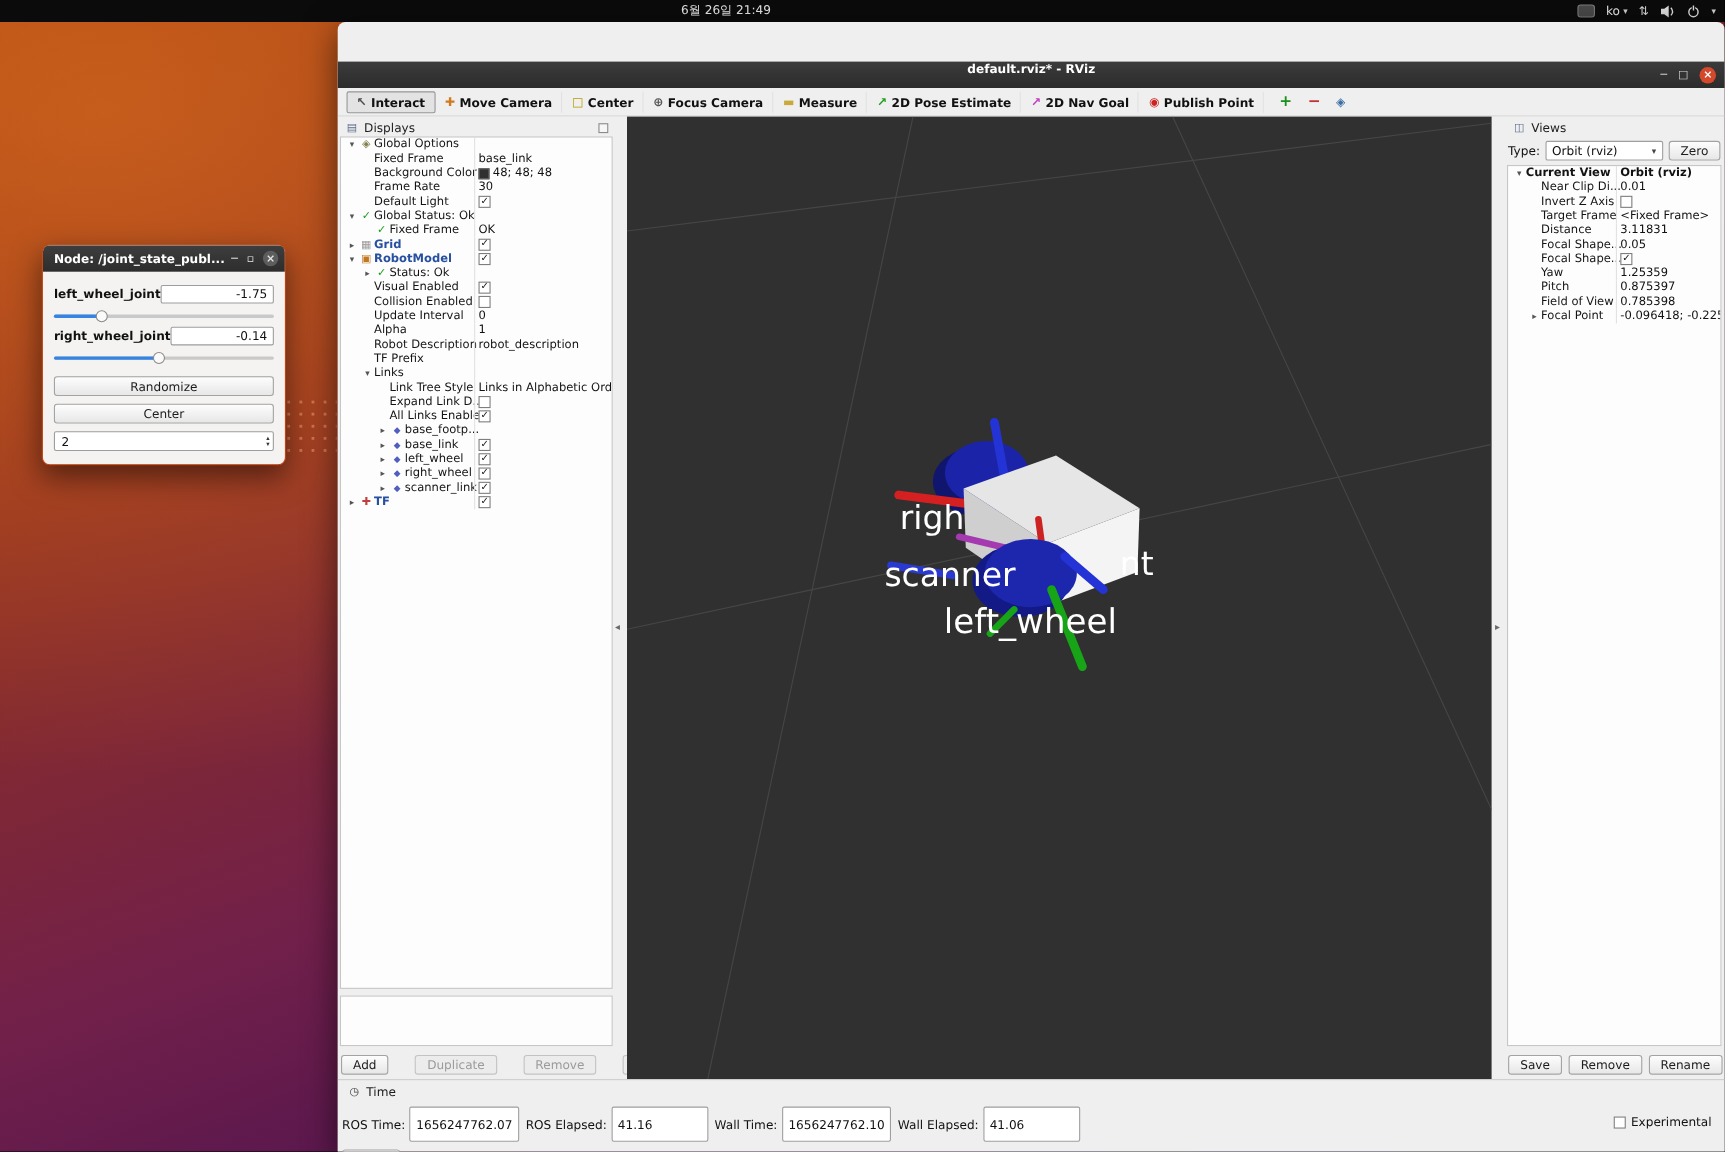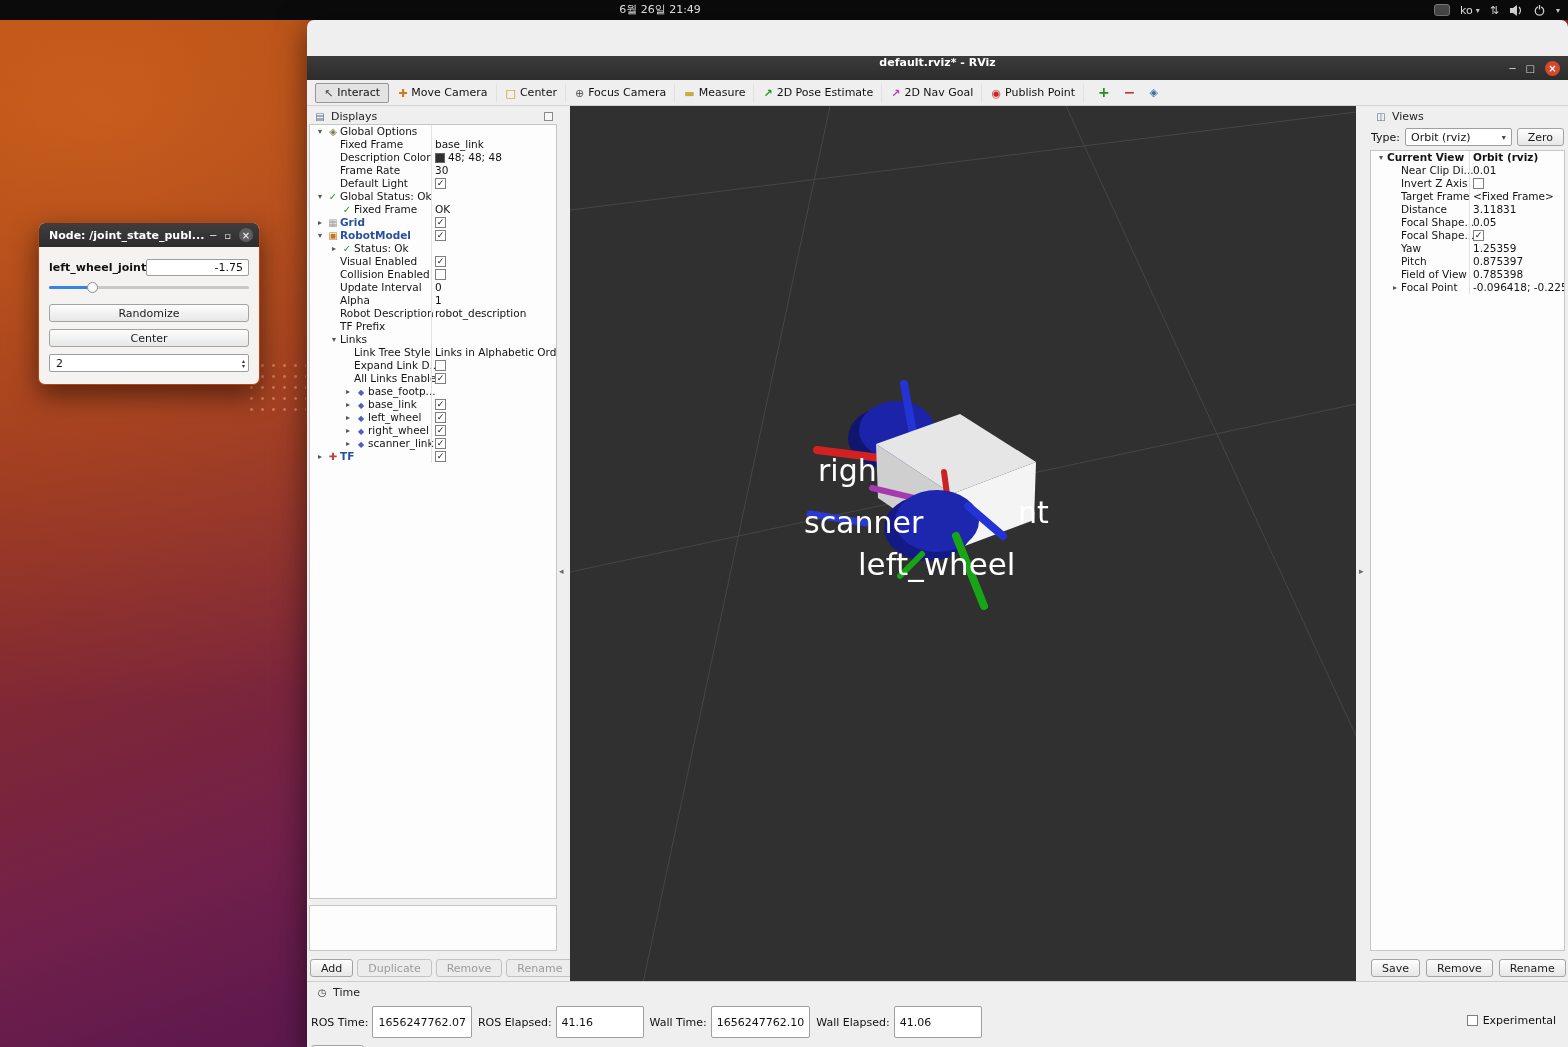--- a/index.html
+++ b/index.html
@@ -67,22 +67,22 @@
   .winbtns { position:absolute; right:8px; top:0; height:24px; display:flex; align-items:center; gap:10px; }
   .wbtn { color:#d9d9d9; font-size:10px; }
   .wclose { width:15px; height:15px; background:#d4492c; border-radius:50%; color:#fff;
     display:inline-flex; align-items:center; justify-content:center; font-size:10px; }
   .menubar { height:18px; background:#efefef; border-bottom:1px solid #e1e1e1; display:flex;
     align-items:center; padding-left:6px; flex:none; }
   .menu-item { padding:1px 8px; }
   .toolbar { height:26px; background:#efefef; border-bottom:1px solid #d2d2d2; display:flex;
     align-items:center; padding-left:8px; flex:none; }
   .tools { display:flex; align-items:center; height:100%; }
-  .tool { display:inline-flex; align-items:flex-end; gap:4px; padding:3px 8px; border:1px solid transparent;
-    border-radius:2px; white-space:nowrap; height:20px; }
+  .tool { display:inline-flex; align-items:flex-start; gap:4px; padding:3px 8px; border:1px solid transparent;
+    border-radius:2px; white-space:nowrap; height:20px;font-weight:bold; }
   .tools .tool { border-right:1px solid #e2e2e2; border-radius:0; }
   .tool[data-active="true"] { border:1px solid #969696; background:#e3e3e3; border-radius:2px; }
   .tool-icon { font-size:11px; line-height:11px; }
   .tool-extra { display:flex; align-items:center; gap:14px; margin-left:14px; font-weight:bold; }
 
   [data-icon="interact-icon"]::before { content:"↖"; color:#4a4a4a; }
   [data-icon="move-camera-icon"]::before { content:"✚"; color:#d07a20; }
   [data-icon="select-icon"]::before { content:"□"; color:#b89a00; font-weight:bold; }
   [data-icon="focus-camera-icon"]::before { content:"⊕"; color:#555; }
   [data-icon="measure-icon"]::before { content:"▬"; color:#c9a83c; }
@@ -129,21 +129,21 @@
   .vcell .cb, .vcell .swatch { display:none; }
   .vcell[data-vt="check"] .cb, .vcell[data-vt="uncheck"] .cb { display:inline-flex; width:11px; height:11px;
     border:1px solid #7e7e7e; background:#fff; align-items:center; justify-content:center;
     font-size:9px; color:#111; flex:none; }
   .vcell[data-vt="check"] .cb::before { content:"✓"; }
   .vcell[data-vt="color"] .swatch { display:inline-block; width:10px; height:10px; background:#303030;
     border:1px solid #666; flex:none; }
   .vtext { overflow:hidden; }
   .vtext[data-vs="bold"] { font-weight:bold; }
   .help-box { height:46px; background:#fdfdfd; border:1px solid #c6c6c6; margin-top:6px; flex:none; }
-  .btnrow { display:flex; gap:4px; margin-top:8px; padding:0 1px; flex:none; }
+  .btnrow { display:flex; gap:24px; margin-top:8px; padding:0 1px; flex:none; }
   .views .btnrow { justify-content:space-between; gap:6px; }
   .type-row { display:flex; align-items:center; gap:5px; padding:4px 1px; flex:none; }
   .combo { flex:1; height:18px; background:#fff; border:1px solid #9f9f9f; border-radius:2px;
     display:flex; align-items:center; justify-content:space-between; padding:0 5px; }
   .combo-arrow { font-size:8px; color:#444; }
 
   
   .viewport { position:absolute; left:263px; width:786px; top:0; height:891px; background:#303030; overflow:hidden; }
   .scene-svg { position:absolute; left:0; top:0; }
   .split-arrow { position:absolute; top:460px; font-size:9px; color:#6a6a6a; }
@@ -210,20 +210,31 @@
               <span class="joint-label">left_wheel_joint</span>
               <span class="joint-input">-1.75</span>
             </div>
             <div class="slider">
               <span class="groove"></span>
               <span class="fill" style="width: 22%;"></span>
               <span class="handle" style="left: calc(22% - 6px);"></span>
             </div>
           </div>
 
+          <div class="joint">
+            <div class="joint-row">
+              <span class="joint-label">right_wheel_joint</span>
+              <span class="joint-input">-0.14</span>
+            </div>
+            <div class="slider">
+              <span class="groove"></span>
+              <span class="fill" style="width: 48%;"></span>
+              <span class="handle" style="left: calc(48% - 6px);"></span>
+            </div>
+          </div>
         </div>
       <span class="btn wide">Randomize</span>
       <span class="btn wide">Center</span>
       <div class="spin">
         <span>2</span>
         <span class="spin-btns">
           <span>▴</span>
           <span>▾</span>
         </span>
       </div>
@@ -317,21 +328,21 @@
               <span class="rlabel">Fixed Frame</span>
               <span class="vcell" data-vt="text">
 
                 <span class="vtext">base_link</span>
               </span>
             </div>
 
             <div class="row" data-indent="2">
               <span class="exp"></span>
 
-              <span class="rlabel">Description Color</span>
+              <span class="rlabel">Background Color</span>
               <span class="vcell" data-vt="color">
 
                 <span class="swatch"></span>
                 <span class="vtext">48; 48; 48</span>
               </span>
             </div>
 
             <div class="row" data-indent="2">
               <span class="exp"></span>
 

